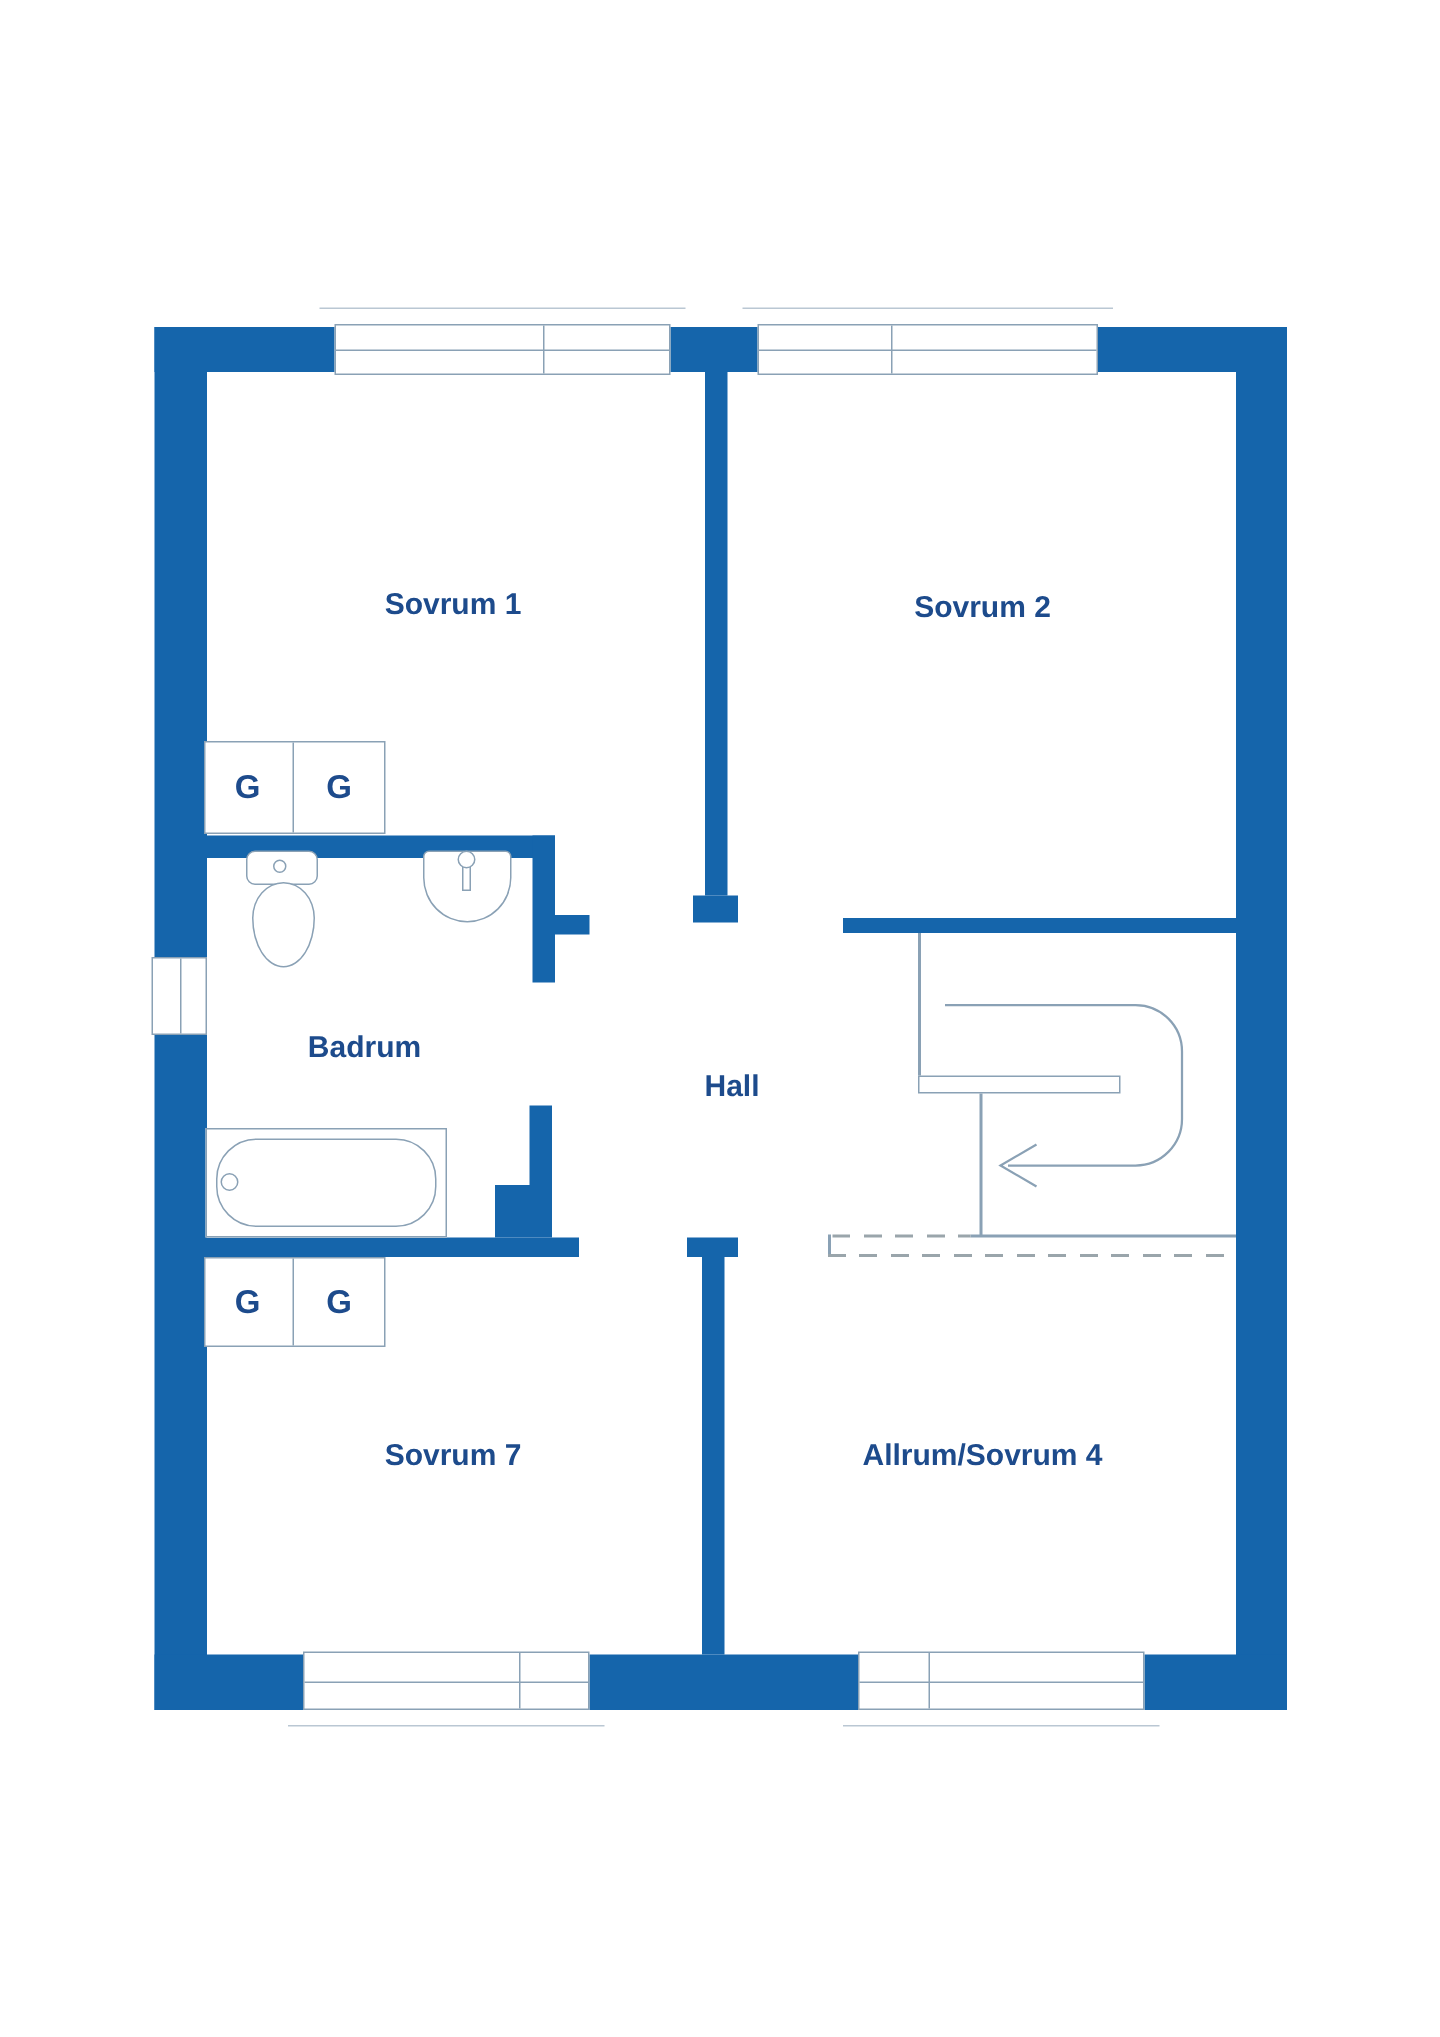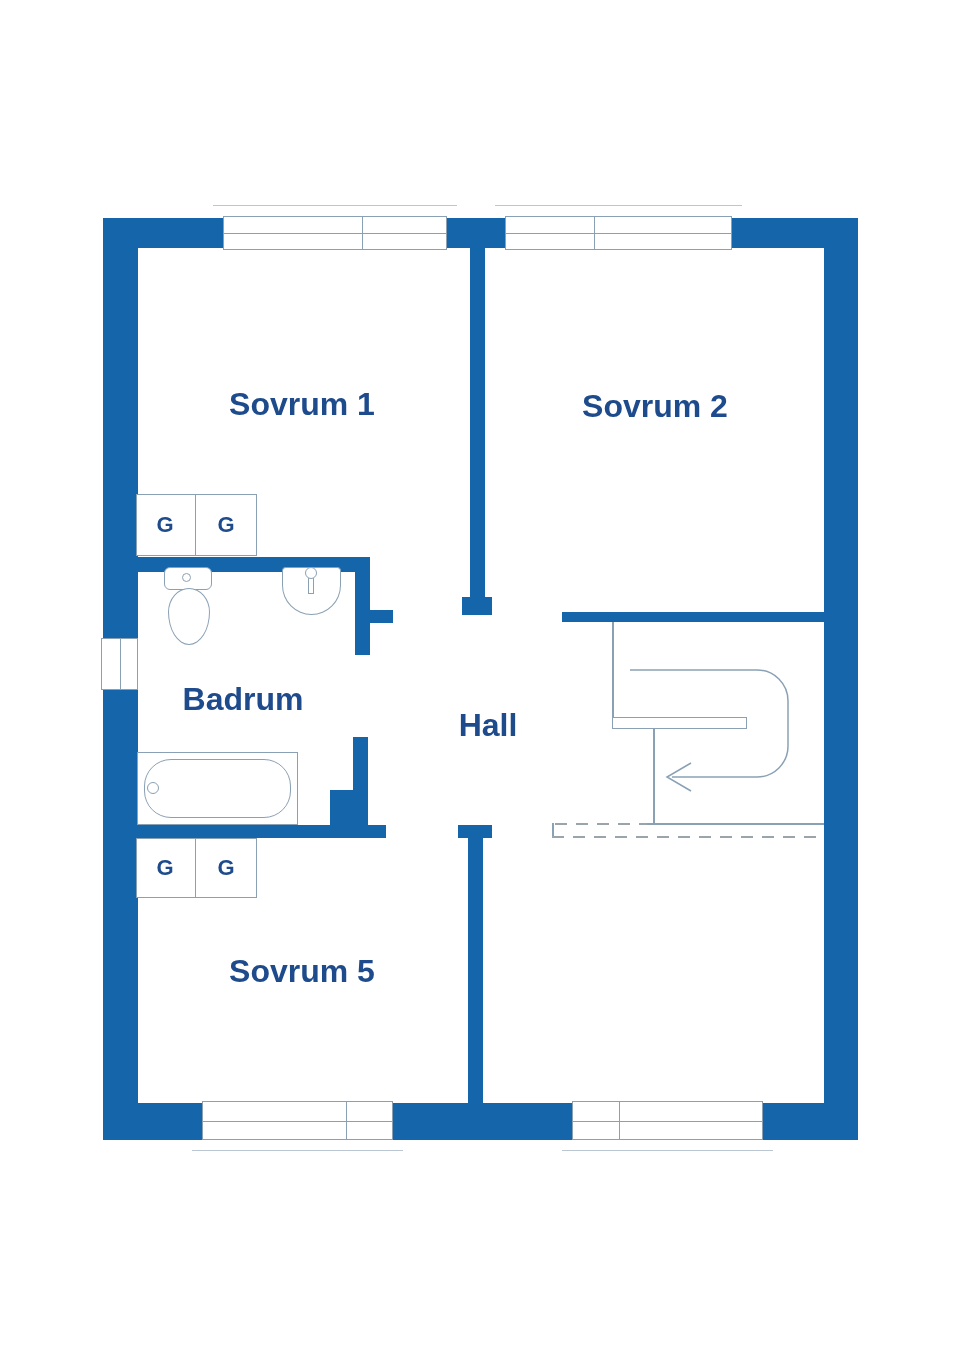--- a/index.html
+++ b/index.html
@@ -12,21 +12,21 @@
   .mid-h{position:absolute;left:0;right:0;top:50%;border-top:1px solid var(--line,#8099ad);}
   .mid-v{position:absolute;top:0;bottom:0;left:50%;border-left:1px solid var(--line,#8099ad);}
   .mull-v{position:absolute;top:0;bottom:0;border-left:1px solid var(--line,#8099ad);}
   .sill{position:absolute;height:1px;background:var(--sill,#b9c6d2);}
   .thin-v{position:absolute;width:2px;background:var(--line,#8099ad);}
   .thin-h{position:absolute;height:2px;background:var(--line,#8099ad);}
   .dash-h{position:absolute;height:2px;
     background:repeating-linear-gradient(90deg,var(--dash,#9aa5ab) 0 12px,transparent 12px 21px);}
   .fixture{position:absolute;border:1.5px solid var(--line,#8099ad);background:#fff;box-sizing:border-box;}
   .label{position:absolute;transform:translate(-50%,-50%);color:var(--label,#1d4b8c);
-    font-weight:bold;font-size:32px;white-space:nowrap;}
+    font-weight:bold;font-size:20px;white-space:nowrap;}
   .g-label{font-size:22px;}
   .stair-svg{position:absolute;overflow:visible;}
 </style>
 </head>
 <body>
 
 <div class="canvas">
 
   <div class="wall" style="left:103px;top:218px;width:755px;height:30px;"></div>
   <div class="wall" style="left:103px;top:218px;width:35px;height:922px;"></div>
@@ -107,15 +107,16 @@
 
   <div class="dash-h" style="left:555px;top:823px;width:92px;"></div>
   <div class="thin-h" style="left:647px;top:823px;width:177px;height:1.5px;"></div>
   <div class="thin-v" style="left:552px;top:823px;height:15px;width:1.5px;"></div>
   <div class="dash-h" style="left:552px;top:836px;width:272px;"></div>
 
   <div class="label" style="left:302px;top:404px;">Sovrum 1</div>
   <div class="label" style="left:655px;top:406px;">Sovrum 2</div>
   <div class="label" style="left:243px;top:699px;text-align:center;">Badrum</div>
   <div class="label" style="left:488px;top:725px;">Hall</div>
-  <div class="label" style="left:302px;top:971px;">Sovrum 5</div>
+  <div class="label" style="left:302px;top:971px;">Sovrum 7</div>
+  <div class="label" style="left:655px;top:971px;">Allrum/Sovrum 4</div>
 
 </div>
 
 </body></html>

